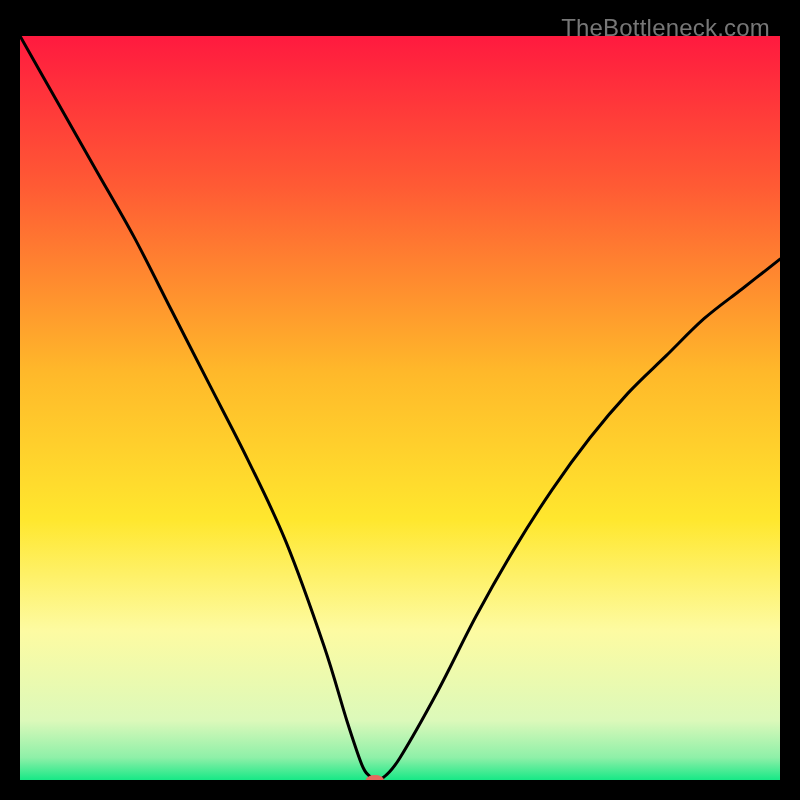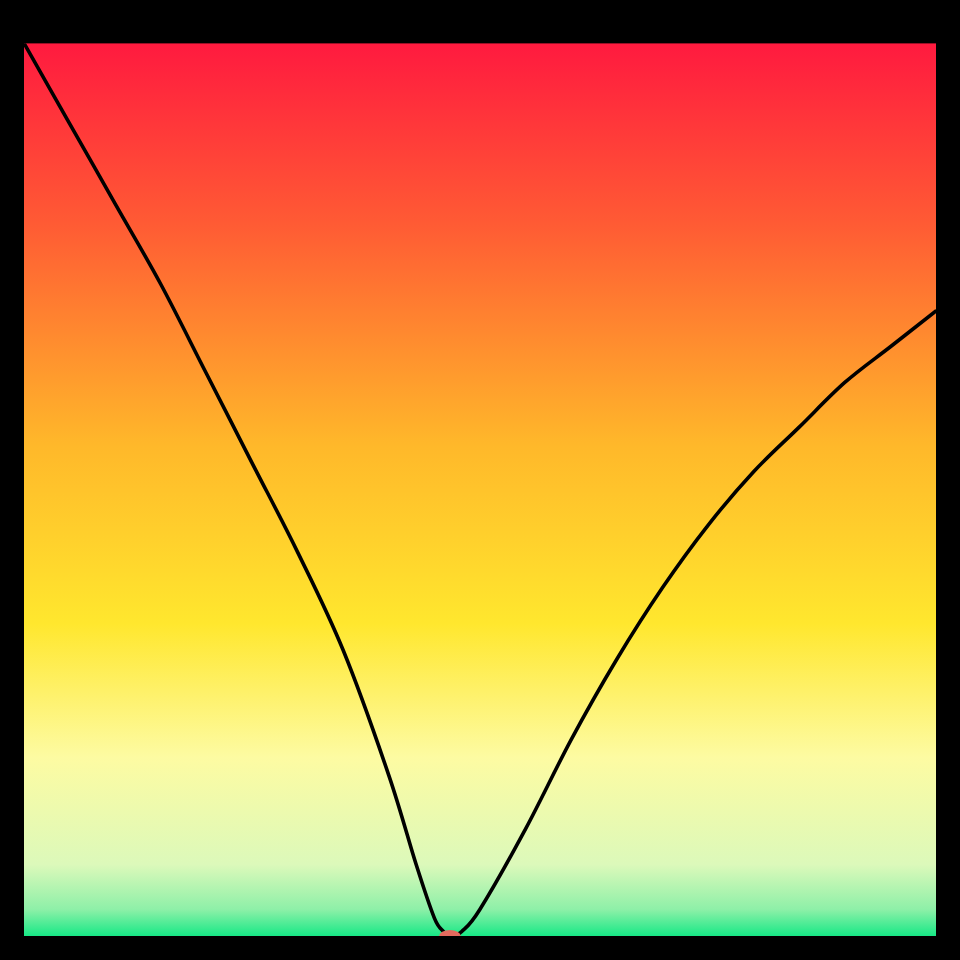--- a/index.html
+++ b/index.html
@@ -36,20 +36,21 @@
     letter-spacing: 0.2px;
   }
   svg {
     display: block;
   }
 </style>
 </head>
 <body>
 
 <div class="frame">
+  <div class="watermark">TheBottleneck.com</div>
 
   <div class="plot-area">
     <svg id="chart-svg" width="760" height="744" viewBox="0 0 760 744" preserveAspectRatio="none">
       <defs>
         <linearGradient id="bg-grad" x1="0" y1="0" x2="0" y2="1">
             <stop offset="0%" stop-color="#ff1a3f"></stop>
             <stop offset="20%" stop-color="#ff5a34"></stop>
             <stop offset="45%" stop-color="#ffb82a"></stop>
             <stop offset="65%" stop-color="#ffe72e"></stop>
             <stop offset="80%" stop-color="#fdfba2"></stop>

